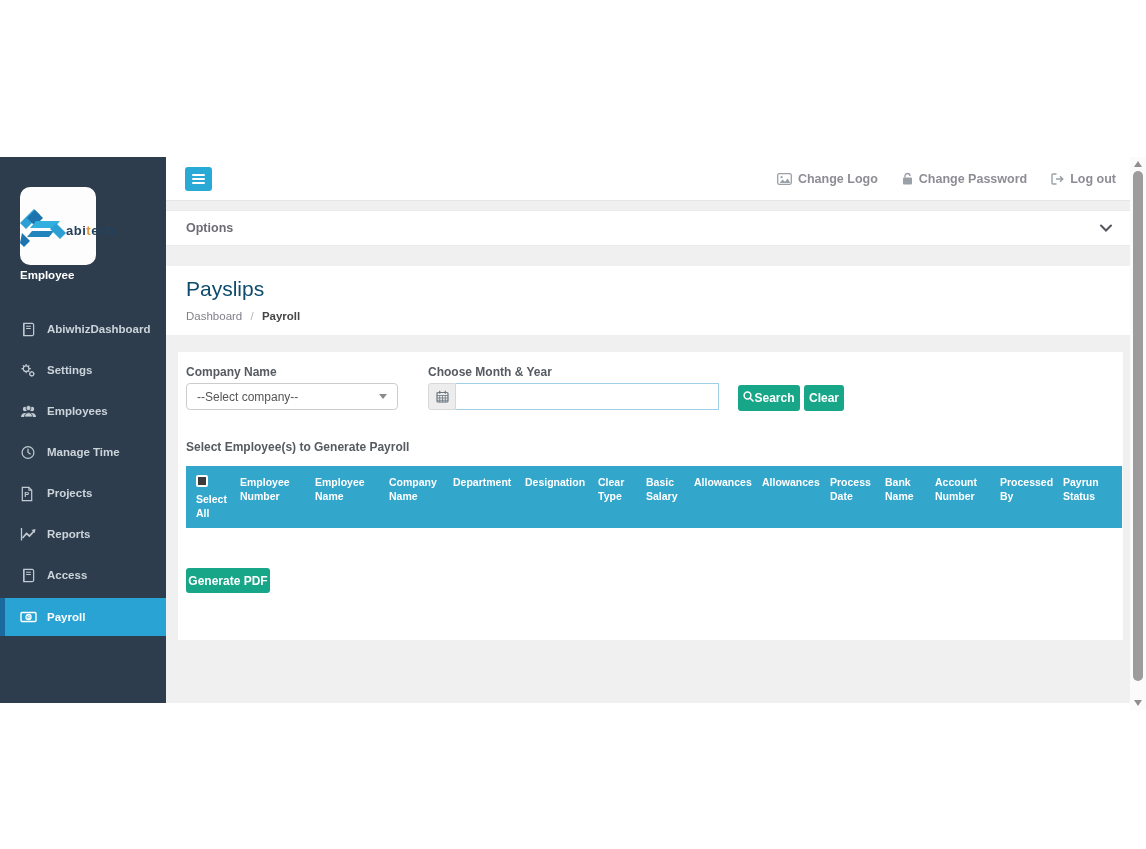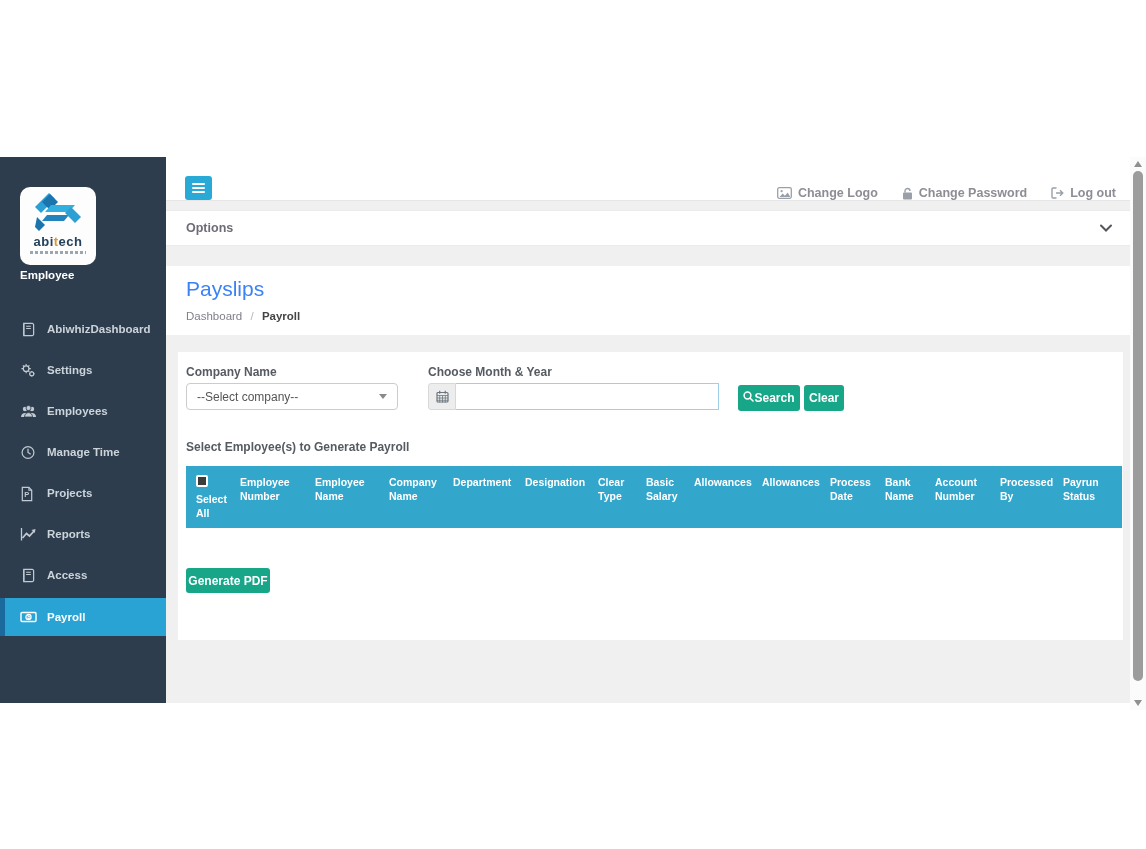--- a/index.html
+++ b/index.html
@@ -6,51 +6,51 @@
   html,body { width:1146px; height:849px; background:#ffffff;
     font-family:"Liberation Sans","DejaVu Sans",sans-serif; }
   #canvas { position:relative; width:1146px; height:849px; background:#fff; overflow:hidden; }
 
   
   .app { position:absolute; left:0; top:157px; width:1146px; height:546px; background:#f0f0f1; }
 
   
   .sidebar { position:absolute; left:0; top:157px; width:166px; height:546px; background:#2e3d4d; z-index:3; }
   .logo-card { position:absolute; left:20px; top:30px; width:76px; height:78px; background:#fdfdfd;
-    border-radius:10px; display:flex; flex-direction:column; align-items:center; padding-top:6px; }
+    border-radius:10px; display:flex; flex-direction:row; align-items:center; padding-top:6px; }
   .logo-mark { width:46px; height:40px; }
   .logo-word { font-size:13px; font-weight:bold; color:#24425e; letter-spacing:.5px; line-height:1; margin-top:2px; }
   .logo-word .t-accent { color:#e0953a; }
   .logo-tagline { margin-top:3px; width:56px; height:3px;
     background:repeating-linear-gradient(90deg,#9aa7b2 0 3px,transparent 3px 5px); }
   .side-user { position:absolute; left:20px; top:112px; color:#ffffff; font-size:11.5px; font-weight:bold; }
   .nav-item { position:absolute; left:0; width:166px; height:30px; display:flex; align-items:center;
     padding-left:20px; color:#ccd4db; font-size:11.5px; font-weight:600; cursor:pointer; }
   .nav-item .nicon { width:17px; height:16px; margin-right:10px; flex:0 0 17px; display:flex; align-items:center; }
   .nav-item.active { height:38px; background:#29a3d3; border-left:5px solid #1a6a9e; padding-left:15px; color:#ffffff; }
 
   
   .topbar { position:absolute; left:166px; top:157px; width:980px; height:44px; background:#ffffff;
-    border-bottom:1px solid #e6e6e6; display:flex; align-items:flex-end; z-index:2; }
+    border-bottom:1px solid #e6e6e6; display:flex; align-items:center; z-index:2; }
   .menu-btn { margin-left:19px; width:27px; height:24px; background:#29a9d6; border-radius:3px;
     display:flex; flex-direction:column; justify-content:center; align-items:center; gap:2px; cursor:pointer; border:none; }
   .menu-btn span { display:block; width:13px; height:2px; background:#ffffff; border-radius:1px; }
   .top-links { margin-left:auto; display:flex; align-items:center; gap:24px; padding-right:30px; }
   .top-link { display:flex; align-items:center; gap:6px; color:#8d8d95; font-size:12.5px; font-weight:600; cursor:pointer; }
   .top-link svg { display:block; }
 
   
   .optionsbar { position:absolute; left:166px; top:210px; width:980px; height:36px; background:#ffffff;
     border-top:1px solid #ebebeb; border-bottom:1px solid #ebebeb; display:flex; align-items:center; z-index:2; }
   .optionsbar .opt-label { margin-left:20px; color:#6d6d76; font-size:12.5px; font-weight:600; }
   .optionsbar .opt-caret { margin-left:auto; margin-right:34px; cursor:pointer; display:flex; }
 
   
   .heading { position:absolute; left:166px; top:266px; width:980px; height:69px; background:#ffffff; z-index:2; }
-  .page-title { position:absolute; left:20px; top:11px; font-size:21px; font-weight:400; color:#3b82f6; }
+  .page-title { position:absolute; left:20px; top:11px; font-size:21px; font-weight:400; color:#0c4a6e; }
   .breadcrumb { position:absolute; left:20px; top:44px; font-size:11.5px; color:#80808a; }
   .breadcrumb .sep { color:#b5b5bb; margin:0 5px; }
   .breadcrumb .crumb-current { color:#454545; font-weight:bold; }
   .breadcrumb .crumb-link { cursor:pointer; }
 
   
   .card { position:absolute; left:178px; top:352px; width:945px; height:288px; background:#ffffff; z-index:2; }
   .f-label { position:absolute; font-size:12px; font-weight:bold; color:#565b61; }
   .lbl-company { left:8px; top:13px; }
   .lbl-month { left:250px; top:13px; }

